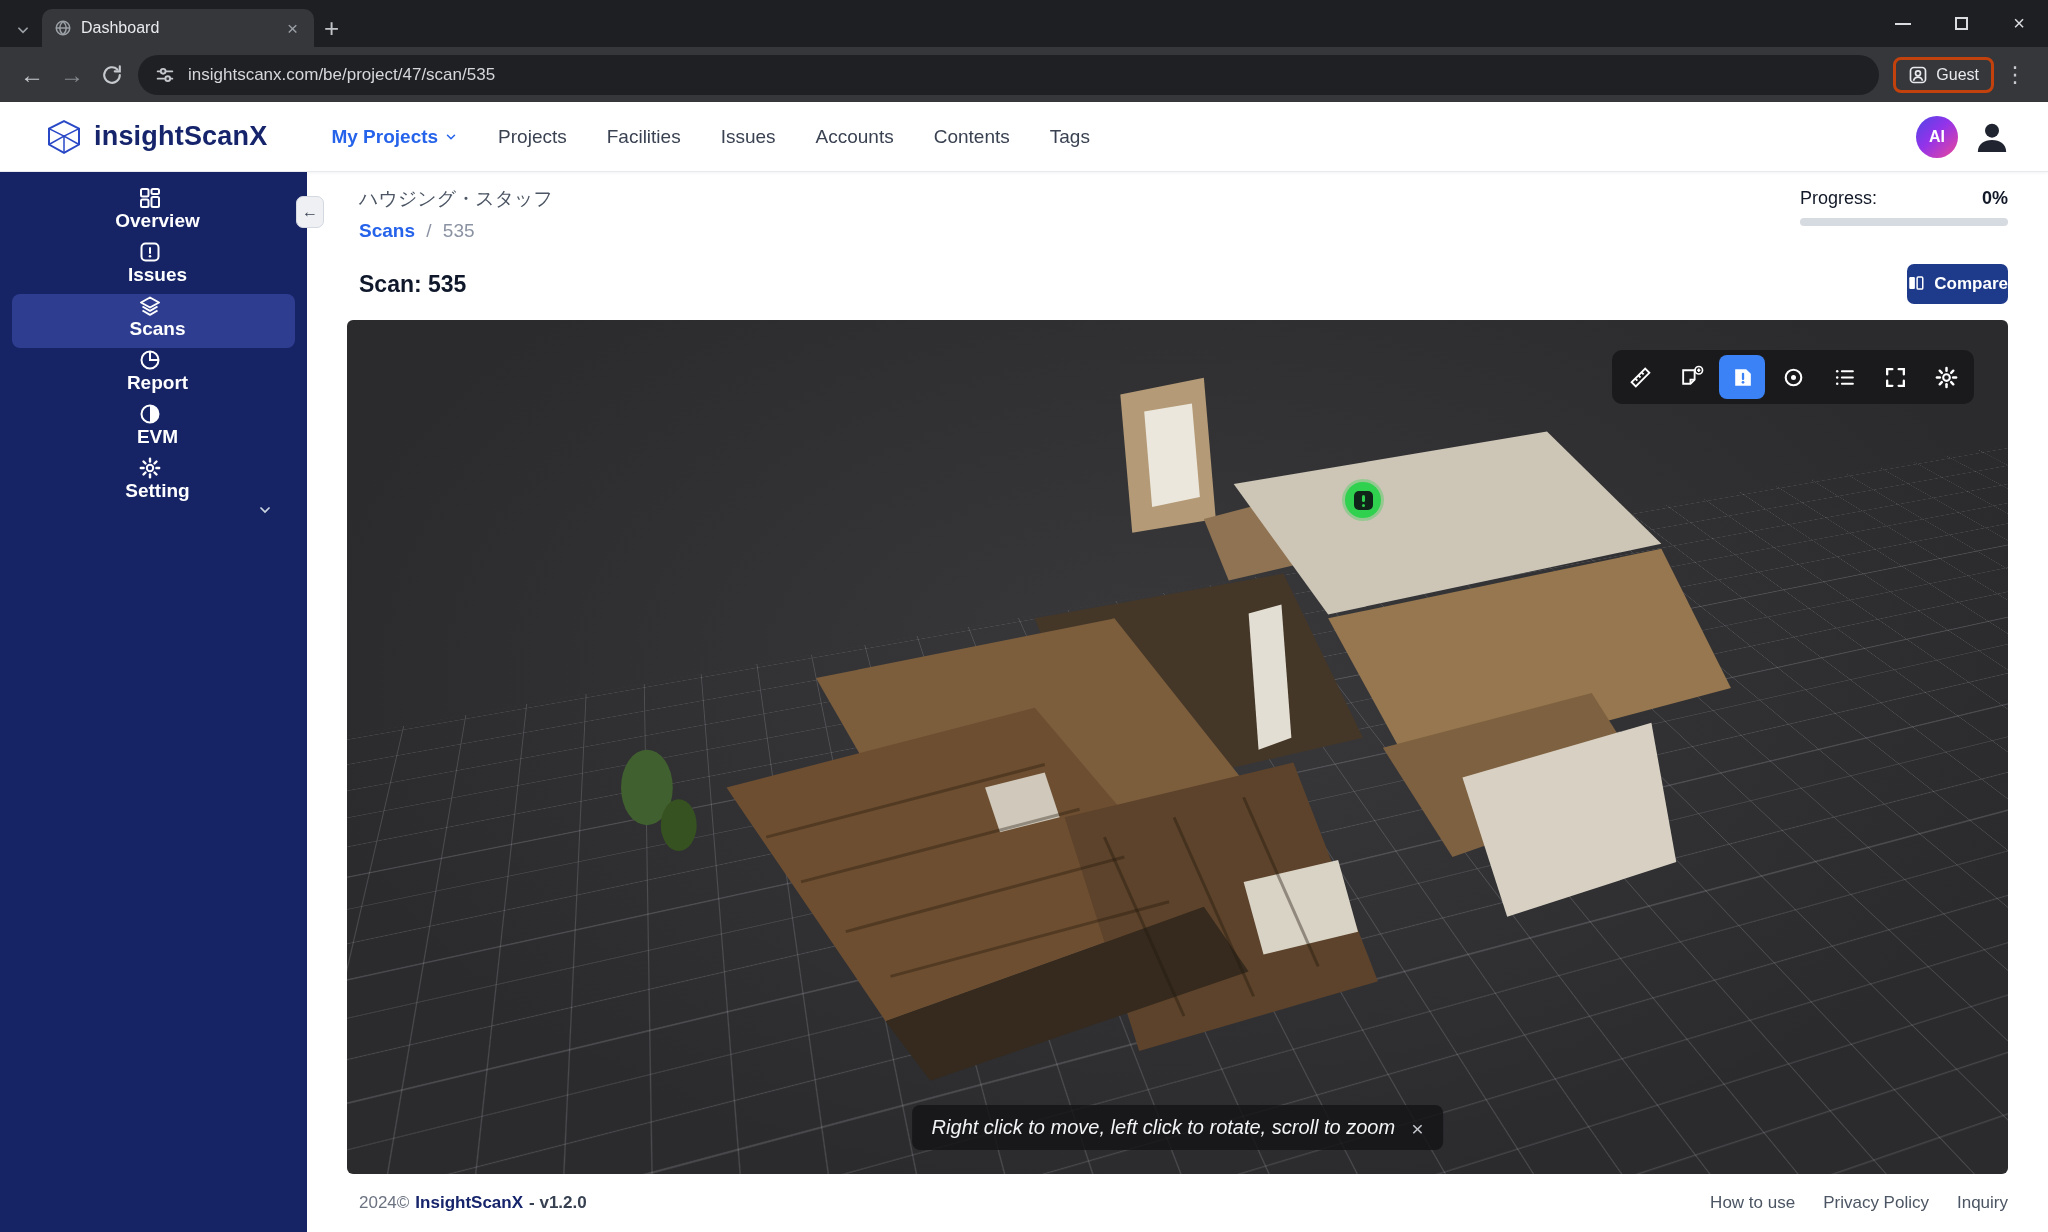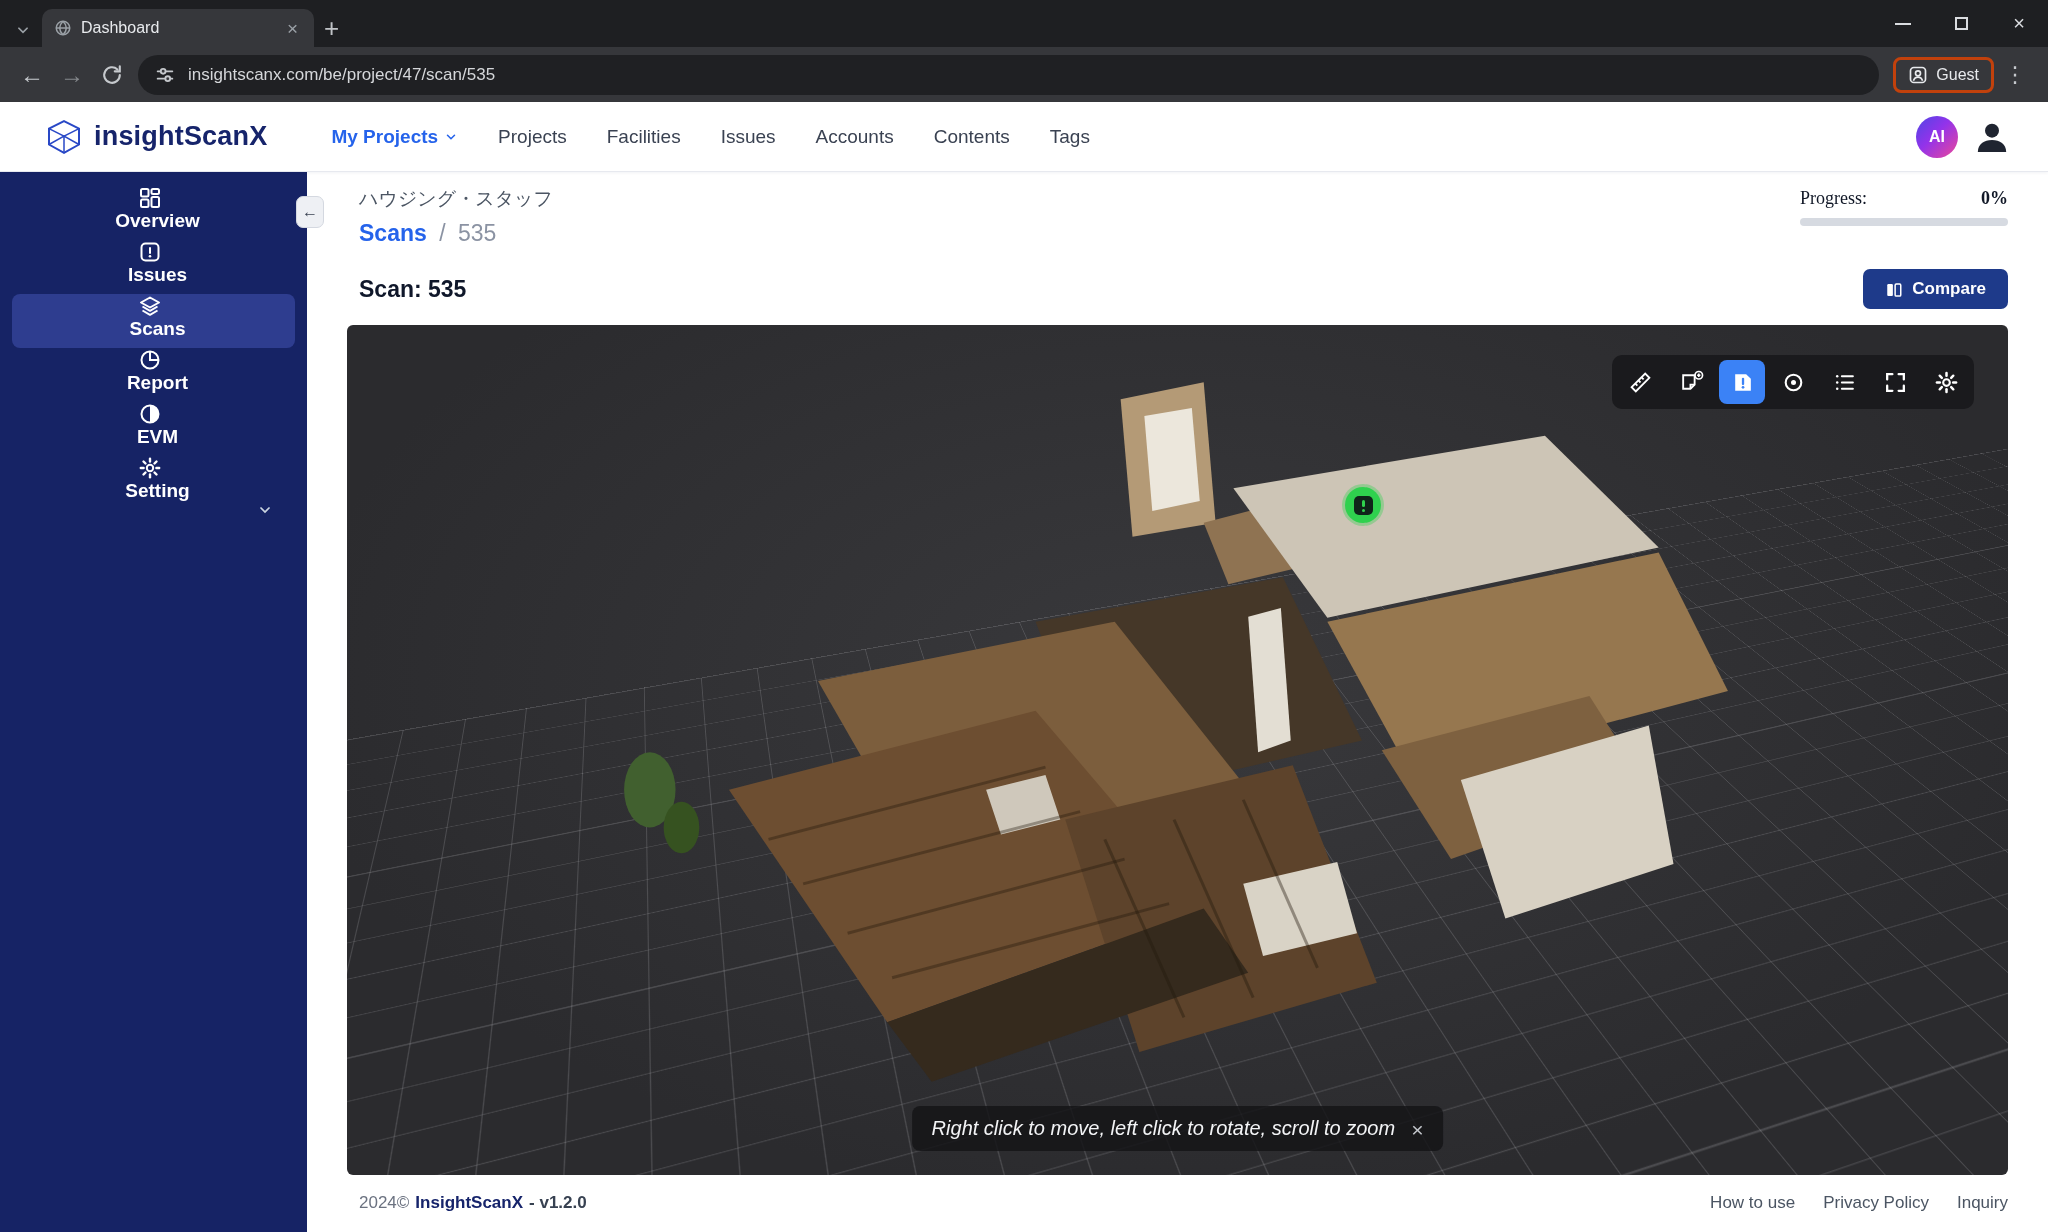--- a/index.html
+++ b/index.html
@@ -44,33 +44,33 @@
   .sidebar { width:307px; background:#162365; height:100%; padding-top:14px; position:relative; flex:0 0 auto; }
   .side-item { height:54px; display:flex; align-items:center; padding:0 22px 0 30px; color:#fff; font-size:19px; font-weight:600; margin:0 12px; border-radius:8px; cursor:pointer;flex-direction:column; }
   .side-item.active { background:#2e3d8f; }
   .sicon { width:24px; height:24px; margin-right:16px; flex:0 0 auto; display:flex; }
   .side-chevron { margin-left:auto; display:flex; }
   .collapse-btn { position:absolute; left:296px; top:24px; width:28px; height:32px; background:#eef0f4; border:1px solid #d4d8e0; border-radius:7px; display:flex; align-items:center; justify-content:center; color:#3a4252; font-size:16px; z-index:6; }
 
   .main { flex:1; padding:14px 40px 0 40px; display:flex; flex-direction:column; }
   .crumb-row { display:flex; justify-content:space-between; align-items:flex-start; padding-left:12px; }
   .crumb-project { font-size:19px; color:#4b5563; font-weight:500; }
-  .crumb-line2 { margin-top:8px; font-size:23px; }
+  .crumb-line2 { margin-top:8px; font-size:19px; }
   .crumb-section { color:#2563eb; font-weight:600; }
   .crumb-sep { color:#8b93a3; margin:0 6px; }
   .crumb-current { color:#8b93a3; font-weight:500; }
-  .progress-block { width:208px; margin-top:2px;font-family:Liberation Serif, serif; }
+  .progress-block { width:208px; margin-top:2px; }
   .progress-labels { display:flex; justify-content:space-between; font-size:18px; color:#111827; }
   .progress-val { font-weight:600; }
   .progress-track { margin-top:9px; height:8px; border-radius:4px; background:#d6dae1; overflow:hidden; }
   .progress-fill { height:100%; width:0%; background:#2563eb; }
 
   .scan-row { display:flex; justify-content:space-between; align-items:center; margin-top:22px; padding-left:12px; }
   .scan-title { font-size:23px; font-weight:700; color:#0f172a; }
-  .compare-btn { background:#1e3a8a; color:#fff; font-size:17px; font-weight:600; border:none; border-radius:7px; padding:10px 22px; display:flex; align-items:flex-end; gap:9px; cursor:pointer; }
+  .compare-btn { background:#1e3a8a; color:#fff; font-size:17px; font-weight:600; border:none; border-radius:7px; padding:10px 0; display:flex; align-items:flex-start; gap:9px; cursor:pointer; }
 
   
   .viewer { position:relative; margin-top:16px; height:859px; border-radius:6px; overflow:hidden; background:radial-gradient(ellipse at 50% 42%, #39393c 0%, #2b2b2e 75%); }
   .grid-plane { position:absolute; left:-45%; top:-35%; width:230%; height:210%;
     background-image:
       repeating-linear-gradient(0deg, rgba(230,230,235,.17) 0 1.5px, transparent 1.5px 66px),
       repeating-linear-gradient(90deg, rgba(230,230,235,.17) 0 1.5px, transparent 1.5px 66px);
     transform:perspective(1600px) rotateX(54deg) rotateZ(-24deg); }
   .house { position:absolute; inset:0; width:100%; height:100%; }
 

